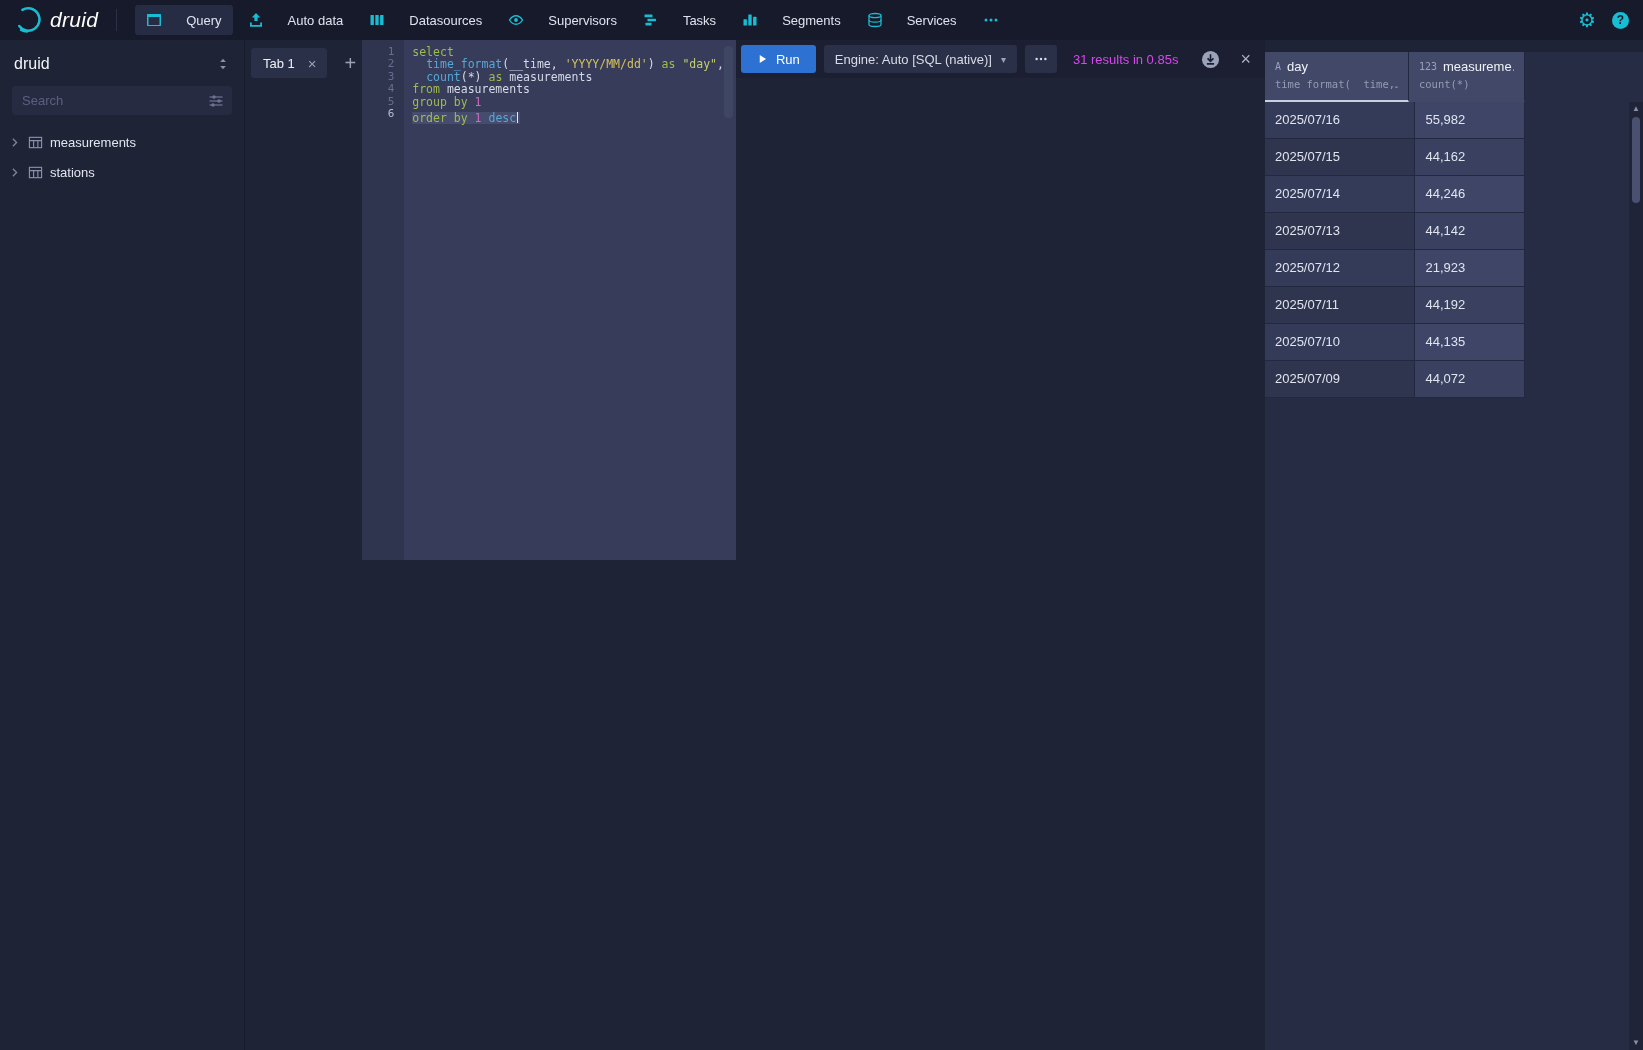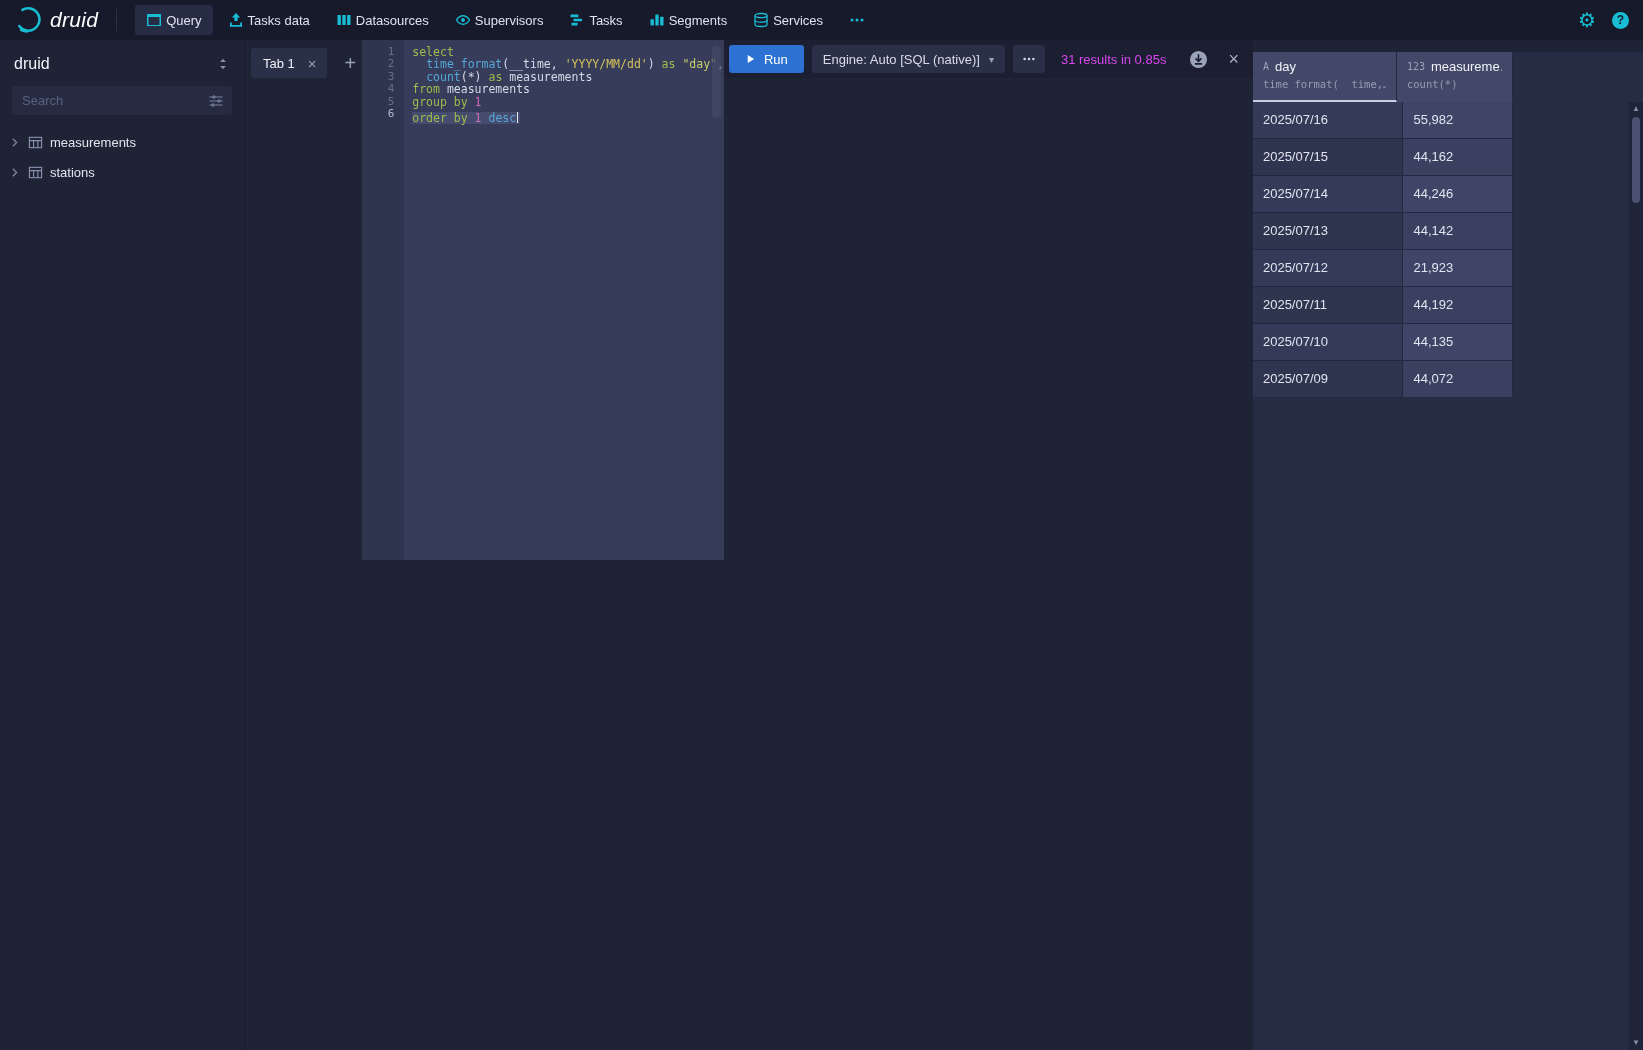--- a/index.html
+++ b/index.html
@@ -11,21 +11,21 @@
     -webkit-font-smoothing: antialiased;
   }
   svg{display:block}
 
   
   .navbar{height:40px;background:#161a2b;display:flex;align-items:center;padding:0 14px;gap:10px}
   .brand{display:flex;align-items:center;gap:8px;cursor:pointer}
   .brand-text{color:#ffffff;font-size:21px;font-style:italic;letter-spacing:.3px}
   .nav-divider{width:1px;height:22px;background:#2b3049;margin:0 8px}
   .nav-items{display:flex;align-items:center;gap:4px}
-  .nav-item{display:flex;align-items:center;gap:4px;padding:7px 11px;border-radius:3px;color:#dfe3ee;font-size:13px;cursor:pointer;white-space:nowrap}
+  .nav-item{display:flex;align-items:center;gap:24px;padding:7px 11px;border-radius:3px;color:#dfe3ee;font-size:13px;cursor:pointer;white-space:nowrap}
   .nav-item.active{background:#272c45}
   .nav-ic{width:16px;height:16px;color:#18bdd3;display:flex;align-items:center;justify-content:center}
   .nav-right{margin-left:auto;display:flex;align-items:center;gap:16px}
   .gear{color:#18bdd3;font-size:20px;line-height:20px;cursor:pointer}
   .help{width:17px;height:17px;border-radius:50%;background:#18bdd3;color:#161a2b;font-weight:bold;font-size:12px;display:flex;align-items:center;justify-content:center;cursor:pointer}
 
   
   .app{display:flex;height:1010px}
 
   
@@ -48,21 +48,21 @@
   .tabbar{height:46px;display:flex;align-items:center;padding-left:6px;gap:12px;flex:none}
   .tab{display:flex;align-items:center;gap:13px;background:#2b3049;height:30px;padding:0 10px 0 12px;border-radius:3px;color:#eef0f6;font-size:13px;cursor:pointer}
   .tab-close{color:#9aa1b8;font-size:15px;line-height:15px;cursor:pointer}
   .tab-add{color:#9aa1b8;font-size:20px;line-height:20px;padding:0 6px;cursor:pointer}
 
   
   .editor{position:relative;height:520px;background:#363c59;display:flex;overflow:hidden;flex:none}
   .gutter{width:42px;background:#2f354f;padding:6px 10px 0 0;text-align:right;flex:none}
   .ln{font-family:"DejaVu Sans Mono",monospace;font-size:11px;line-height:12.4px;color:#666d8e}
   .ln.act{color:#b7bdd4}
-  .code{flex:1;padding:6px 0 0 8px;position:relative;cursor:text}
+  .code{flex:1;padding:6px 12px 0 8px;position:relative;cursor:text}
   .cl{font-family:"DejaVu Sans Mono",monospace;font-size:11.5px;line-height:12.4px;white-space:pre;color:#d6dae8}
   .cl.act{display:inline-block;background:#454c6e;padding-right:2px}
   .cursor{display:inline-block;width:1px;height:11px;background:#e8eaf2;vertical-align:-1px;margin-left:1px}
   .tk-kw{color:#9dbd4d}
   .tk-fn{color:#56a8d8}
   .tk-str{color:#d3c15a}
   .tk-qid{color:#c3cf6a}
   .tk-num{color:#cf6abc}
   .tk-id{color:#d6dae8}
   .editor-scroll{position:absolute;top:6px;right:3px;width:9px;height:72px;background:#434a6a;border-radius:4px;opacity:.7;cursor:pointer}
@@ -127,21 +127,21 @@
       </span>
       <span>Query</span>
     </a>
     <a class="nav-item">
       <span class="nav-ic">
         <svg width="16" height="16" viewBox="0 0 16 16" fill="currentColor">
             <path d="M8 1l4.2 4.6H9.6V9H6.4V5.6H3.8z"></path>
             <path d="M2 10.6h1.8V13h8.4v-2.4H14v4.2H2z"></path>
           </svg>
       </span>
-      <span>Tasks data</span>
+      <span>Auto data</span>
     </a>
     <a class="nav-item">
       <span class="nav-ic">
         <svg width="16" height="16" viewBox="0 0 16 16" fill="currentColor">
             <rect x="1.5" y="3" width="3.4" height="10" rx="0.5"></rect>
             <rect x="6.3" y="3" width="3.4" height="10" rx="0.5"></rect>
             <rect x="11.1" y="3" width="3.4" height="10" rx="0.5"></rect>
           </svg>
       </span>
       <span>Datasources</span>

